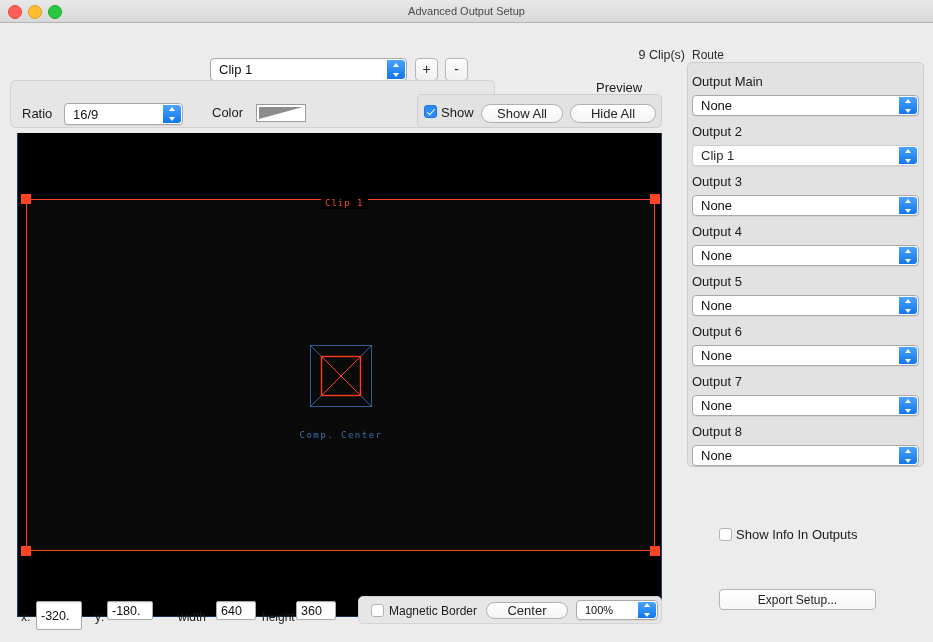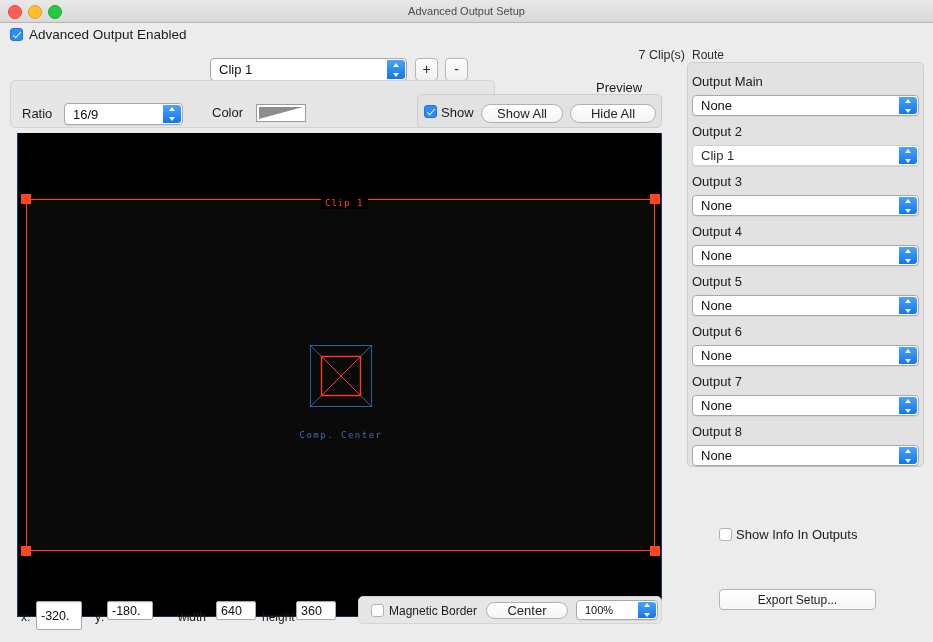--- a/index.html
+++ b/index.html
@@ -325,25 +325,22 @@
 
   <div class="titlebar">
     <div class="traffic close"></div>
     <div class="traffic min"></div>
     <div class="traffic max"></div>
     <div class="titlebar-title">Advanced Output Setup</div>
   </div>
 
   <div class="window-body">
 
-    <div class="enabled-row">
-      <span class="cbx on"></span><span class="lbl">Advanced Output Enabled</span>
-    </div>
-
-    <div class="clip-count">7 Clip(s)</div>
+
+    <div class="clip-count">9 Clip(s)</div>
 
     <div class="popup" style="left:210px; top:36px; width:197px; height:23px;">
       <div class="ptext">Clip 1</div>
       <div class="parrow"></div>
     </div>
     <div class="sqbtn" style="left:415px; top:36px; width:23px; height:23px;">+</div>
     <div class="sqbtn" style="left:445px; top:36px; width:23px; height:23px;">-</div>
 
     <div class="groupbox" style="left:10px; top:58px; width:485px; height:48px; background:#e6e6e6; border-color:#d2d2d2;"></div>
 

